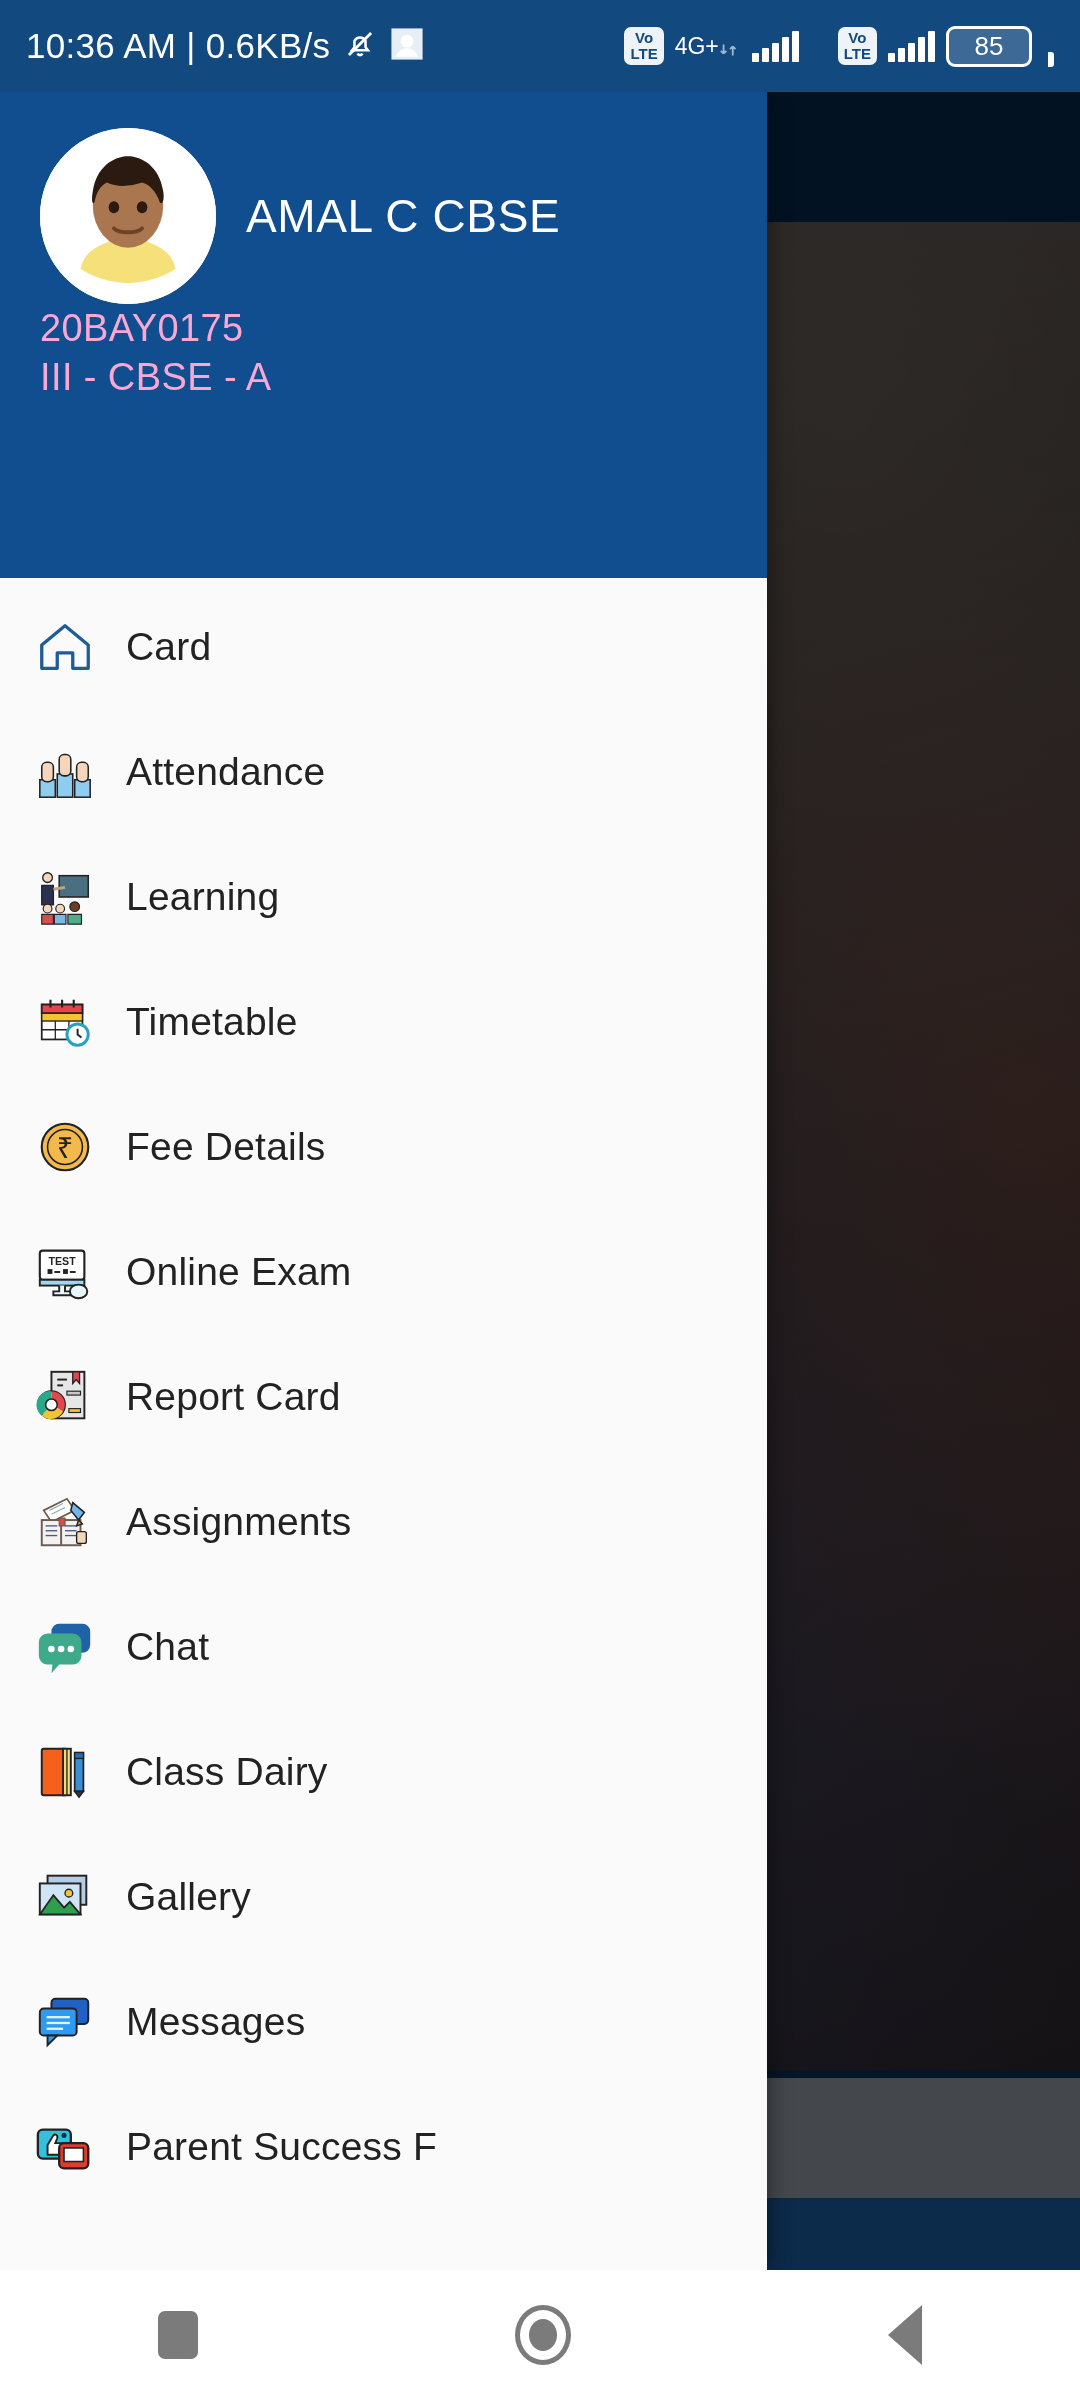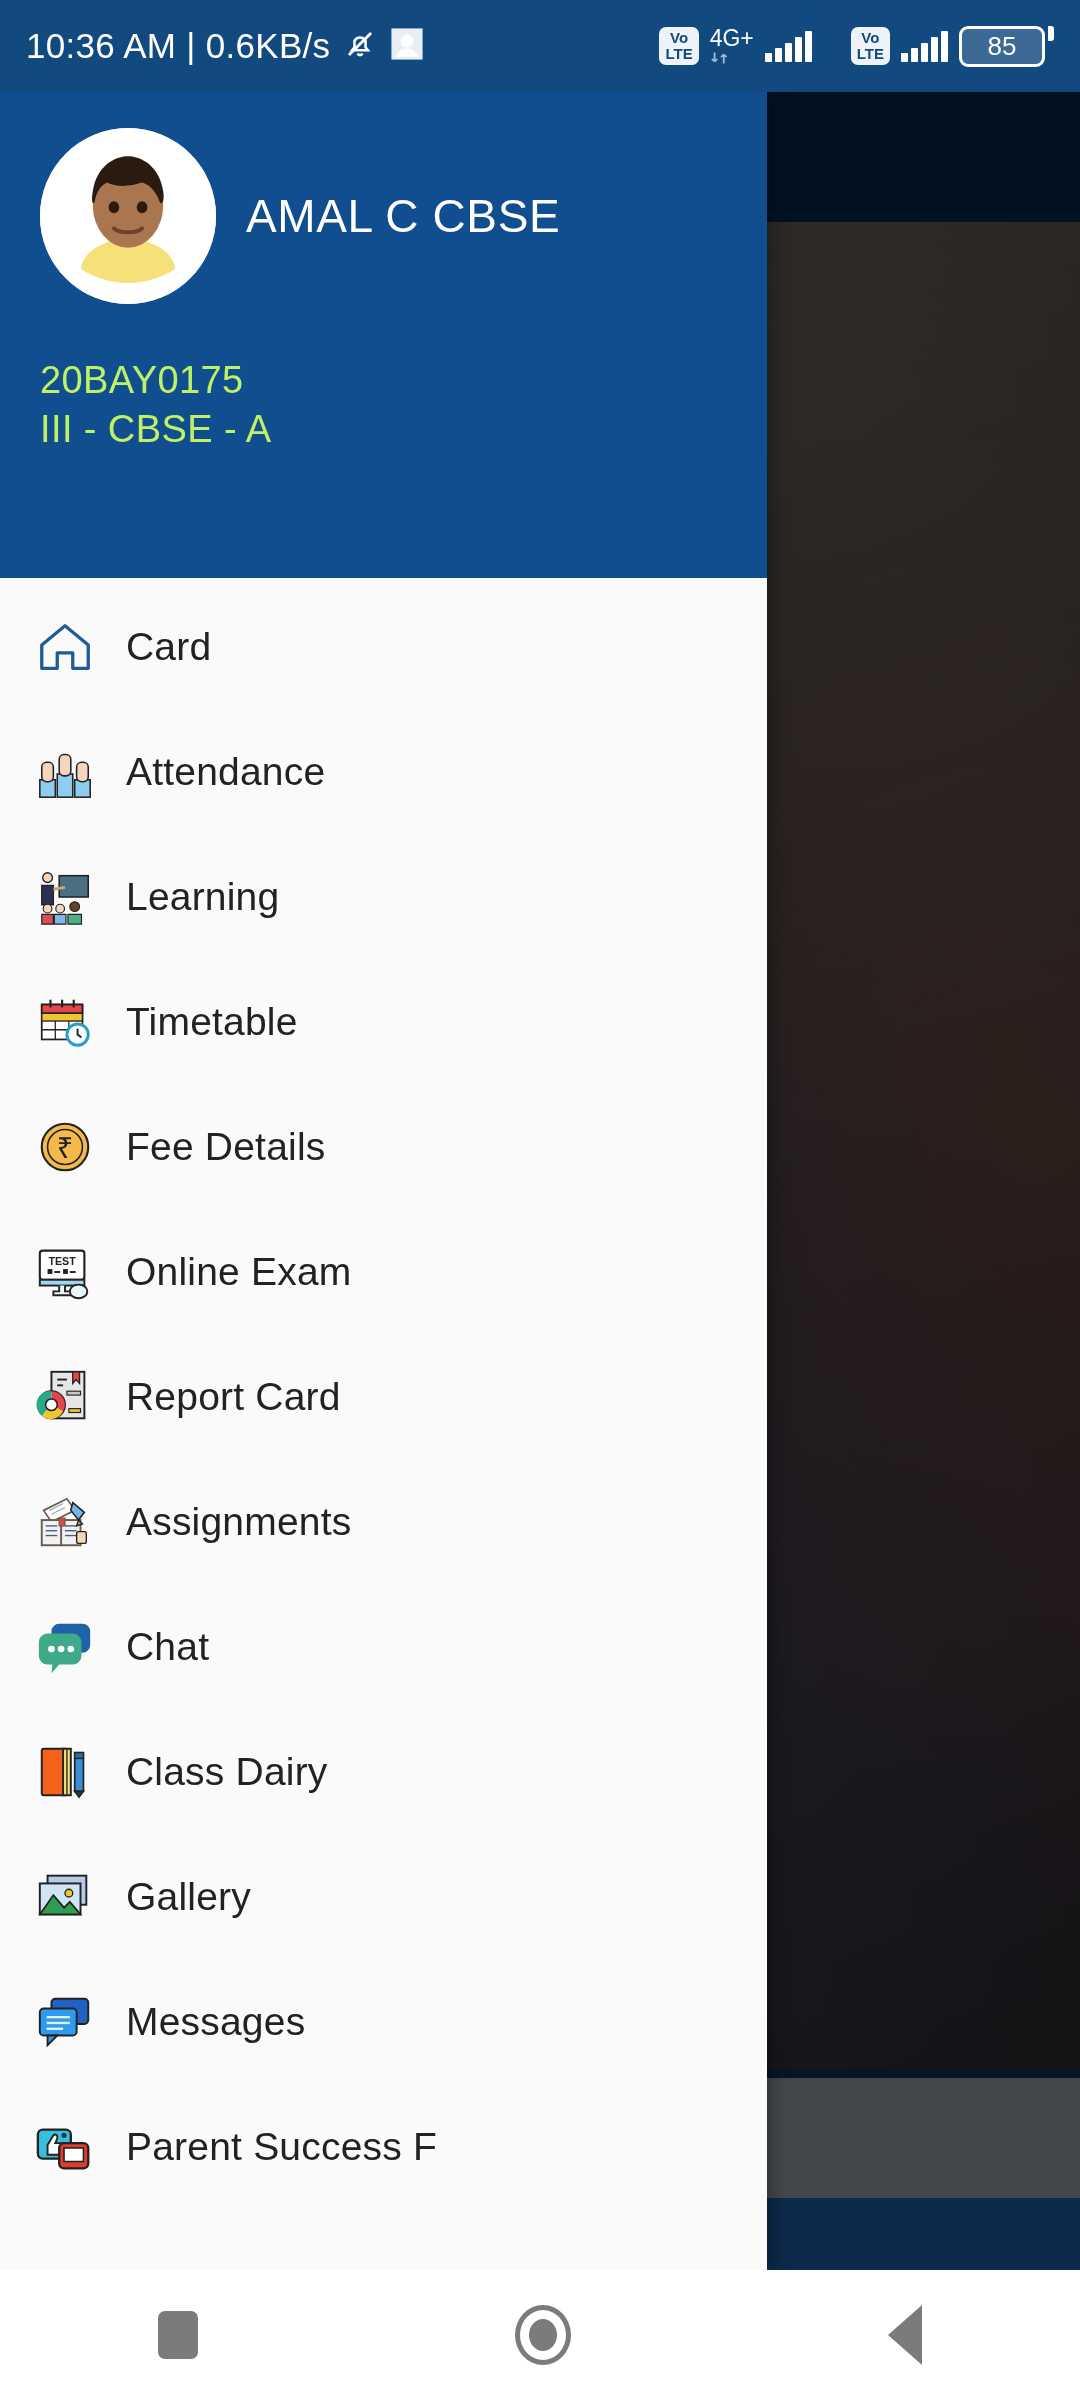--- a/index.html
+++ b/index.html
@@ -80,24 +80,24 @@
     font-size:15px; line-height:16px; font-weight:bold;
     padding:3px 6px; text-align:center;margin-left:28px;
   }
   .sig { display:flex; align-items:flex-end; gap:3px; height:32px; }
   .sig b { display:block; width:7px; background:#fff; border-radius:1px; }
   .sig b:nth-child(1){height:9px;}
   .sig b:nth-child(2){height:14px;}
   .sig b:nth-child(3){height:19px;}
   .sig b:nth-child(4){height:25px;}
   .sig b:nth-child(5){height:31px;}
-  .g4 { display:flex; flex-direction:column; align-items:flex-start; line-height:1; }
+  .g4 { display:flex; flex-direction:row; align-items:flex-end; line-height:1; }
   .g4 span { font-size:23px; }
   .batt {
-    display:flex; align-items:flex-start; gap:3px;
+    display:flex; align-items:flex-end; gap:16px;
   }
   .batt-body {
     border:3px solid #fff; border-radius:9px; padding:2px 8px;
     font-size:26px; min-width:86px; text-align:center;
     background:rgba(255,255,255,0.18);
   }
   .batt-cap { width:6px; height:15px; background:#fff; border-radius:0 3px 3px 0; }
 
   
   .drawer {
@@ -107,21 +107,21 @@
   }
   .drawer-header {
     height:486px; background:#114e8f; padding:36px 40px 0 40px; position:relative;
   }
   .prof-row { display:flex; align-items:center; gap:30px; }
   .avatar {
     width:176px; height:176px; border-radius:50%; background:#ffffff;
     overflow:hidden; position:relative; flex:0 0 auto;
   }
   .prof-name { font-size:46px; color:#fff; letter-spacing:.6px; }
-  .prof-meta { margin-top:52px; color:#bef264; }
+  .prof-meta { color:#f9a8d4; }
   .prof-meta div { font-size:38px; line-height:1.28; letter-spacing:.4px; }
 
   .menu { padding-top:6px; }
   .menu-item {
     display:flex; align-items:center; height:125px; padding-left:34px; gap:30px;
   }
   .menu-ico { width:62px; height:62px; flex:0 0 auto; display:flex; align-items:center; justify-content:center; }
   .menu-label { font-size:39px; color:#222; letter-spacing:.2px; }
 
   

